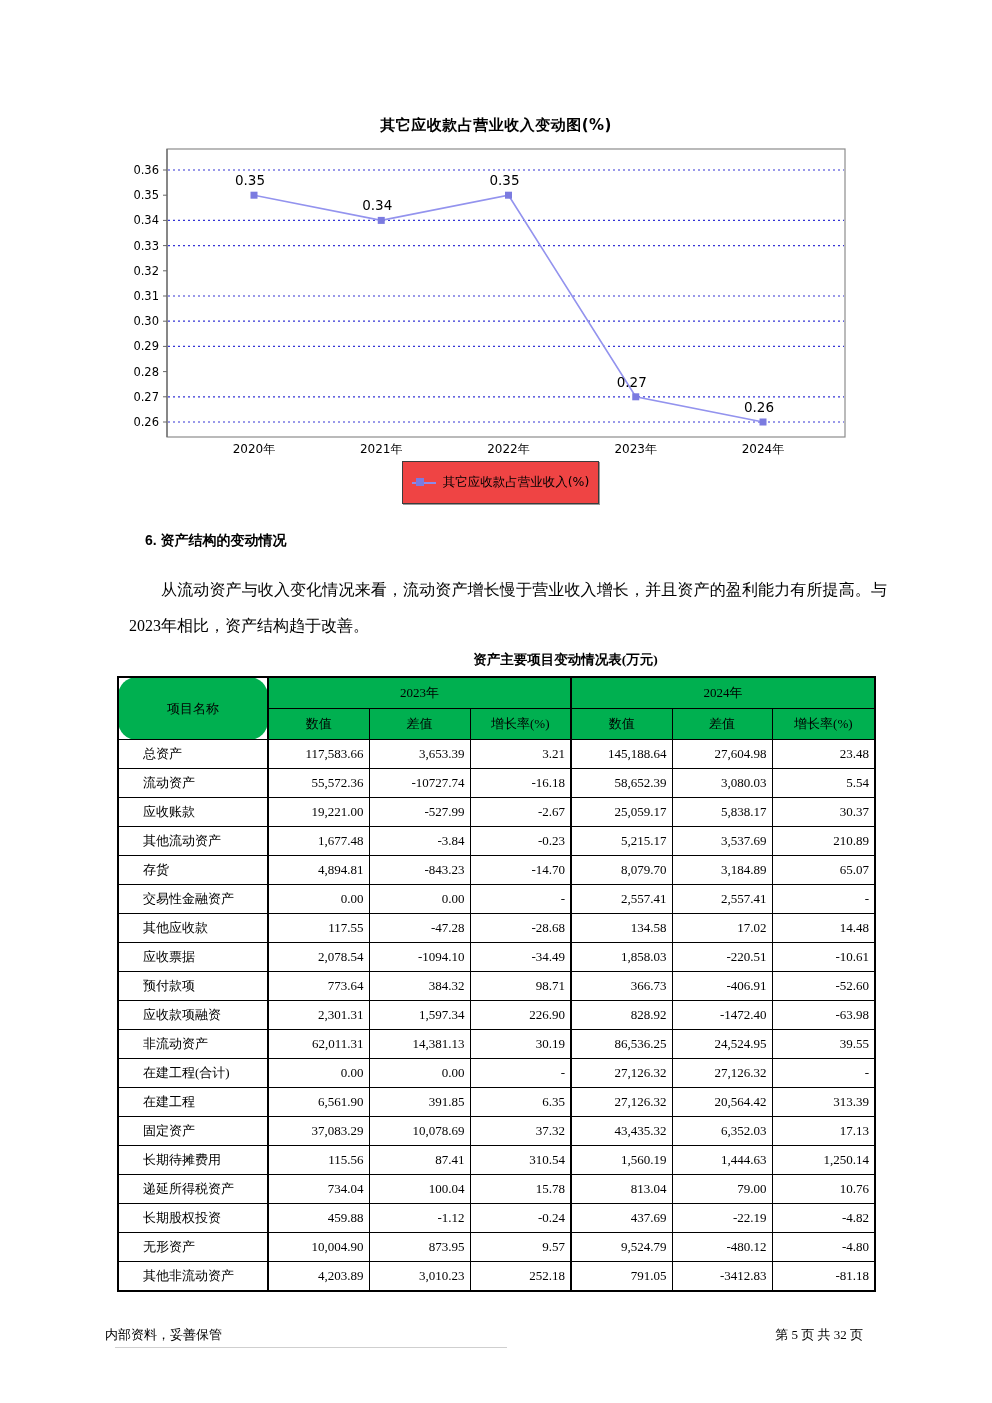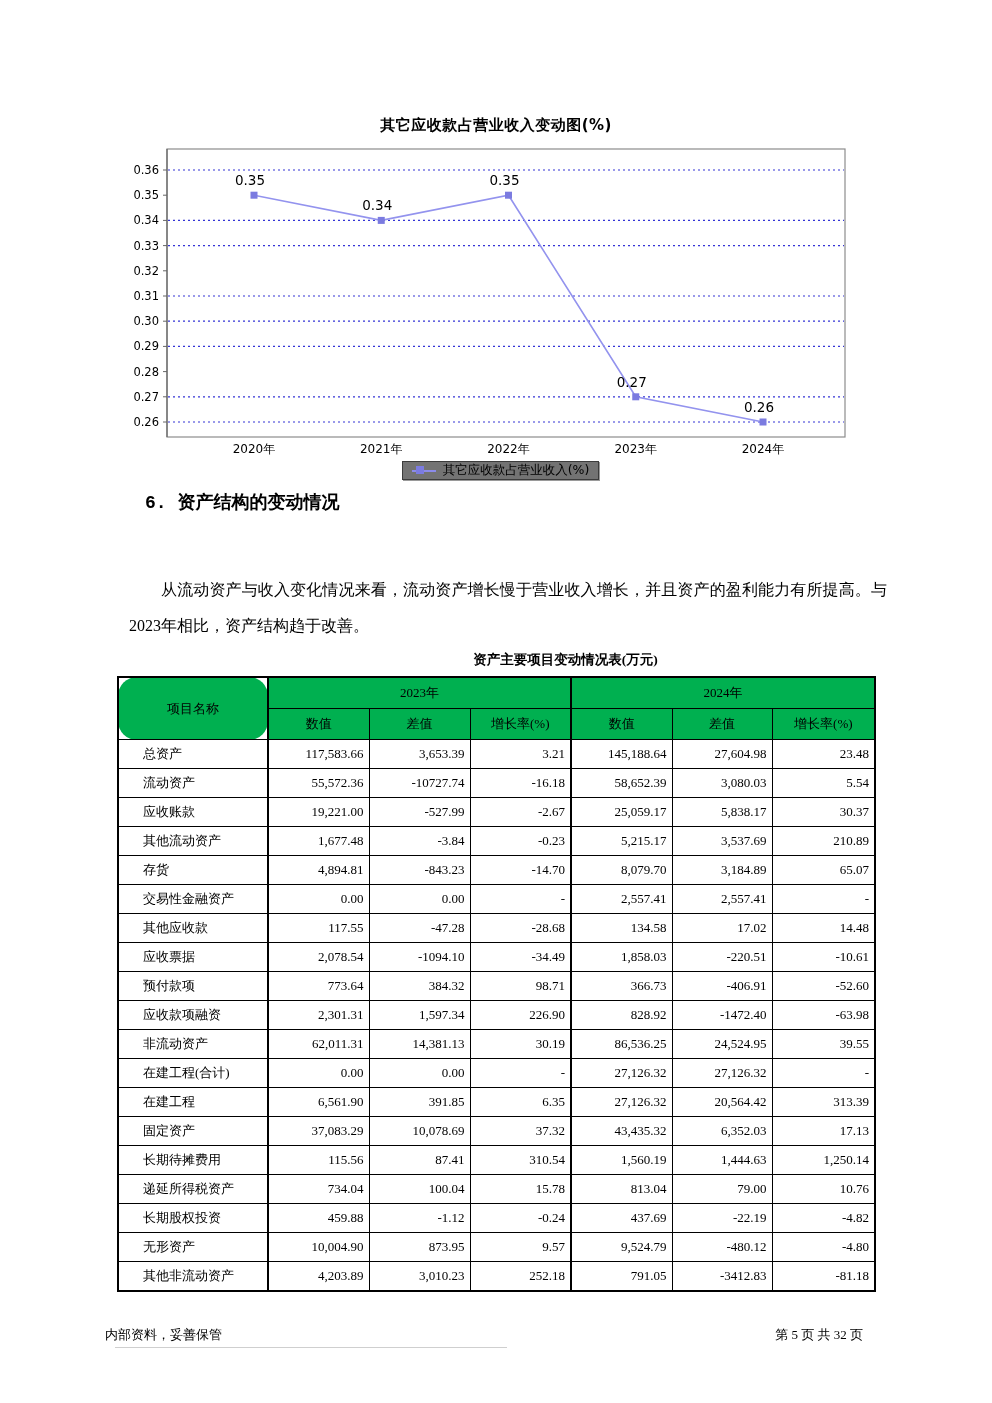--- a/index.html
+++ b/index.html
@@ -14,29 +14,29 @@
   .grid{stroke:#3434d6;stroke-width:1.2;stroke-dasharray:2 3;}
   .plotbox{fill:none;stroke:#8c8c8c;stroke-width:1.2;}
   .vaxis{stroke:#666;stroke-width:1.2;}
   .tickmark{stroke:#666;stroke-width:1;}
   .line{fill:none;stroke:#9393ee;stroke-width:1.6;}
   .marker{fill:#7b7be0;}
   .ytick{font:11.5px "DejaVu Sans","Liberation Sans",sans-serif;fill:#000;}
   .xtick{font:12px "DejaVu Sans","Liberation Sans",sans-serif;fill:#000;}
   .plabel{font:13.5px "DejaVu Sans","Liberation Sans",sans-serif;fill:#000;text-anchor:middle;}
   .legend{display:inline-flex;align-items:center;gap:7px;margin-top:2px;
-          border:1px solid #3c3c3c;box-shadow:1px 1px 0 #9a9a9a;padding:0 9px;background:#737373;margin-left:9px;}
+          border:1px solid #3c3c3c;box-shadow:1px 1px 0 #9a9a9a;padding:12px 9px;background:#ef4444;margin-left:9px;}
   .legend-marker{position:relative;display:inline-block;width:24px;height:9px;}
   .lm-line{position:absolute;left:0;top:4px;width:24px;height:2px;background:#8b8bea;}
   .lm-sq{position:absolute;left:4px;top:0;width:8px;height:8px;background:#7b7be0;}
   .legend-label{font-family:"DejaVu Sans","Liberation Sans",sans-serif;font-size:12.5px;}
 
   
-  .section-heading{position:absolute;left:145px;top:490px;font-family:Liberation Mono, monospace;
-                   font-weight:bold;font-size:18px;}
+  .section-heading{position:absolute;left:145px;top:532px;font-family:Liberation Sans, sans-serif;
+                   font-weight:bold;font-size:14px;}
   .body-para{position:absolute;left:117px;top:560px;width:758px;margin:12px;font-size:16px;
              line-height:36px;text-indent:2em;text-align:justify;}
 
   
   .table-block{position:absolute;left:117px;top:651px;width:897px;}
   .table-title{text-align:center;font-weight:bold;font-size:13.5px;margin-bottom:7px;}
   #asset-table{border-collapse:collapse;table-layout:fixed;width:757px;font-size:13px;
                border:2px solid #000;}
   #asset-table th,#asset-table td{border:1px solid #000;overflow:hidden;white-space:nowrap;padding:0;}
   #asset-table thead th{background:#00b050;font-weight:normal;height:30px;text-align:center;}

